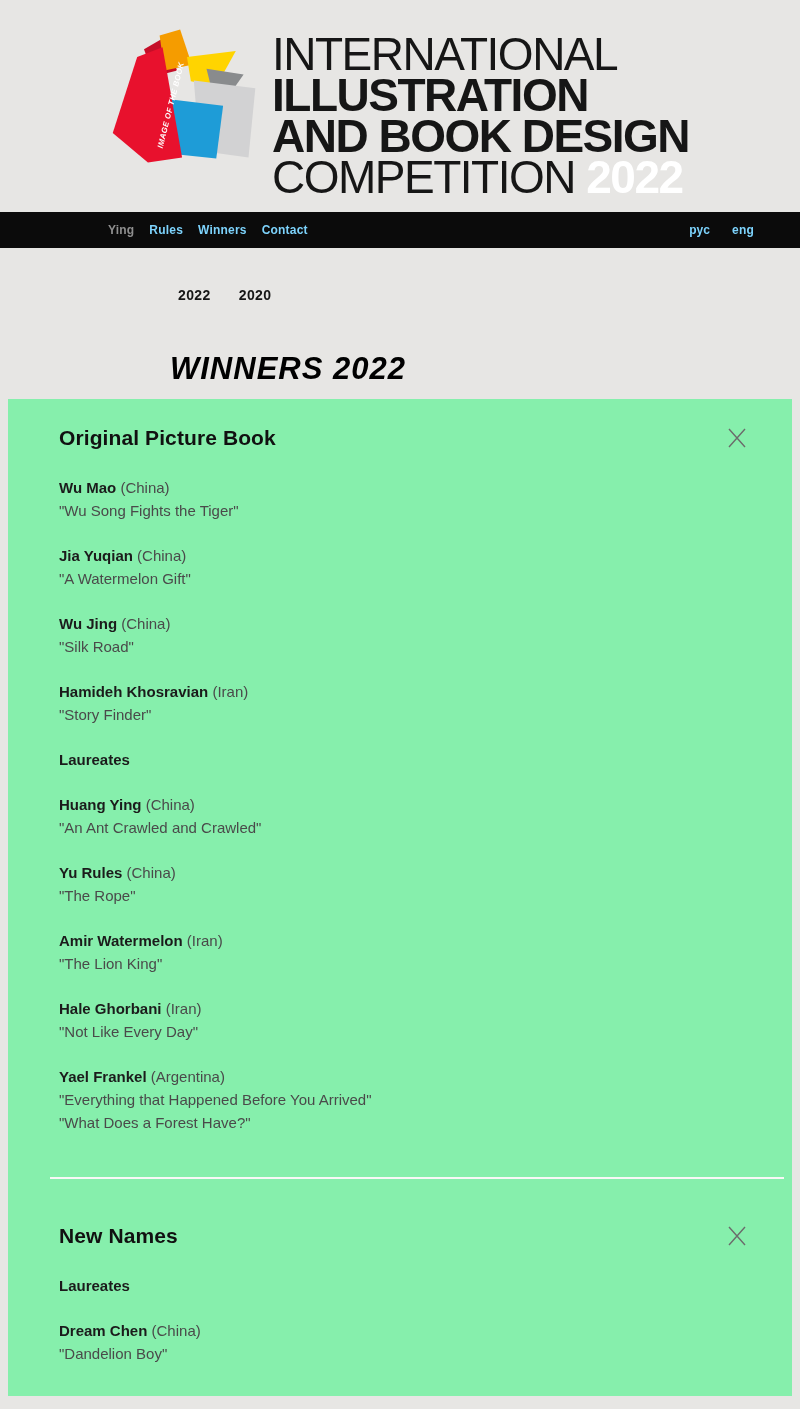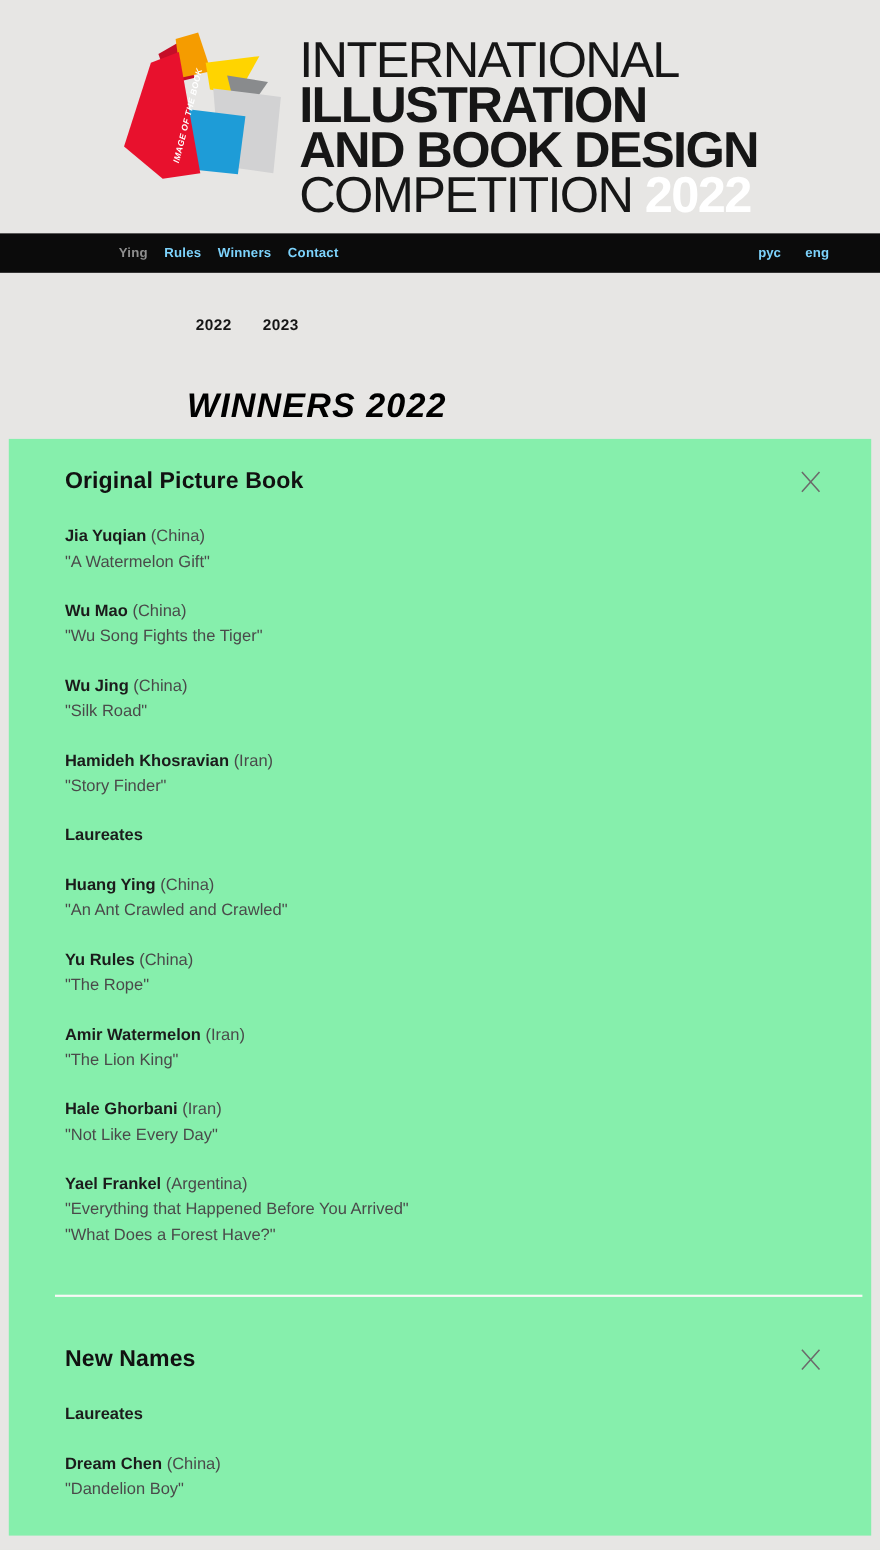--- a/index.html
+++ b/index.html
@@ -75,40 +75,40 @@
       </div>
     <div class="nav-group langs" id="nav-right">
         <a class="nav-item">рус</a>
         <a class="nav-item">eng</a>
       </div>
   </nav>
 
   <div class="subheader">
     <div class="year-tabs" id="year-tabs">
         <a class="year-tab">2022</a>
-        <a class="year-tab">2023</a>
+        <a class="year-tab">2020</a>
       </div>
     <h1 class="page-title">WINNERS 2022</h1>
   </div>
 
   <main class="panel" id="sections">
       <section class="winners-section">
         <div class="section-head">
           <h2 class="section-title">Original Picture Book</h2>
           <button class="close-btn"><svg width="22" height="22" viewBox="0 0 22 22">
               <path d="M3 2 L19 20 M19 2 L3 20" stroke="#6b6b6b" stroke-width="1.4" fill="none"></path>
             </svg></button>
         </div>
         <div class="entry">
+          <div class="line1"><span class="name">Wu Mao</span> <span class="country">(China)</span></div>
+          <div class="work">"Wu Song Fights the Tiger"</div>
+        </div>
+        <div class="entry">
           <div class="line1"><span class="name">Jia Yuqian</span> <span class="country">(China)</span></div>
           <div class="work">"A Watermelon Gift"</div>
-        </div>
-        <div class="entry">
-          <div class="line1"><span class="name">Wu Mao</span> <span class="country">(China)</span></div>
-          <div class="work">"Wu Song Fights the Tiger"</div>
         </div>
         <div class="entry">
           <div class="line1"><span class="name">Wu Jing</span> <span class="country">(China)</span></div>
           <div class="work">"Silk Road"</div>
         </div>
         <div class="entry">
           <div class="line1"><span class="name">Hamideh Khosravian</span> <span class="country">(Iran)</span></div>
           <div class="work">"Story Finder"</div>
         </div>
         <div class="subheading">Laureates</div>

